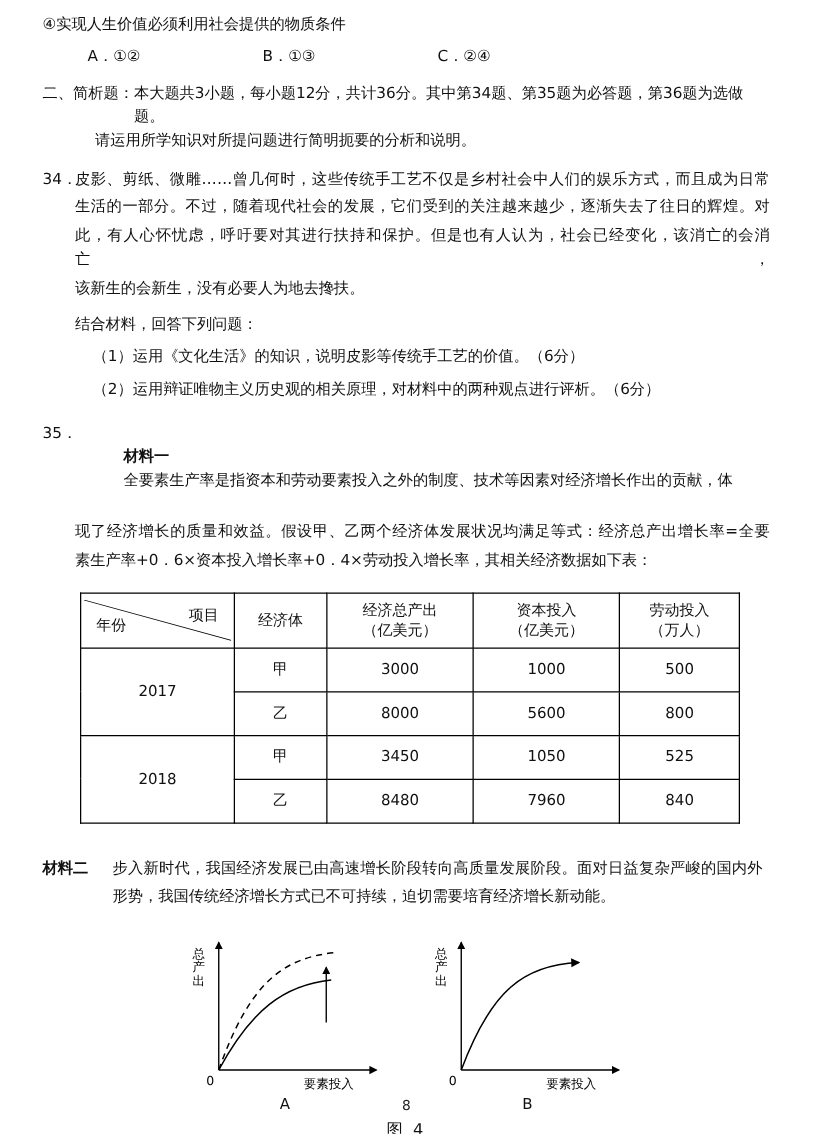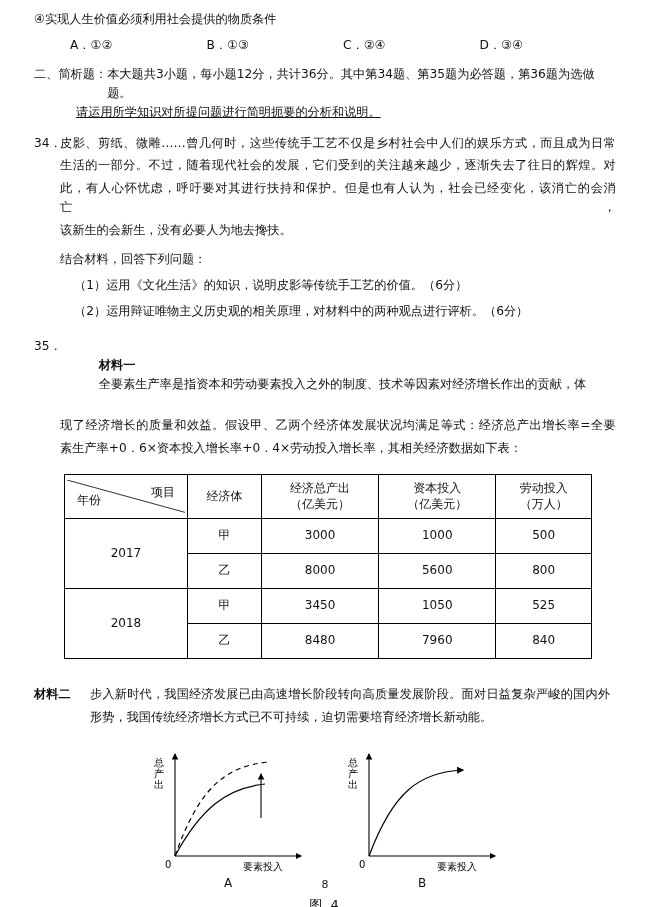--- a/index.html
+++ b/index.html
@@ -40,21 +40,21 @@
   .opts > div {
     width: 140px;
   }
   .sec-head {
     margin-top: 4px;
     display: flex;
   }
   .sec-head .lbl {
     white-space: nowrap;
   }
-  .indent-1 { padding-left: 42px; text-decoration: underline; }
+  .indent-1 { padding-left: 42px; }
   .q-block {
     display: flex;
     margin-top: 12px;
     justify-content: center;
   }
   .q-num {
     width: 26px;
     flex: 0 0 26px;
   }
   .q-body {
@@ -155,21 +155,20 @@
 
 <div class="page">
   <div class="body-wrap">
 
     <div class="line">④实现人生价值必须利用社会提供的物质条件</div>
 
     <div class="opts">
       <div>A．①②</div>
       <div>B．①③</div>
       <div>C．②④</div>
-      <div>D．③④</div>
     </div>
 
     <div class="sec-head">
       <span class="lbl">二、简析题：</span>
       <span>本大题共3小题，每小题12分，共计36分。其中第34题、第35题为必答题，第36题为选做题。</span>
     </div>
     <div class="line indent-1">请运用所学知识对所提问题进行简明扼要的分析和说明。</div>
 
     <div class="q-block">
       <div class="q-num">34．</div>

